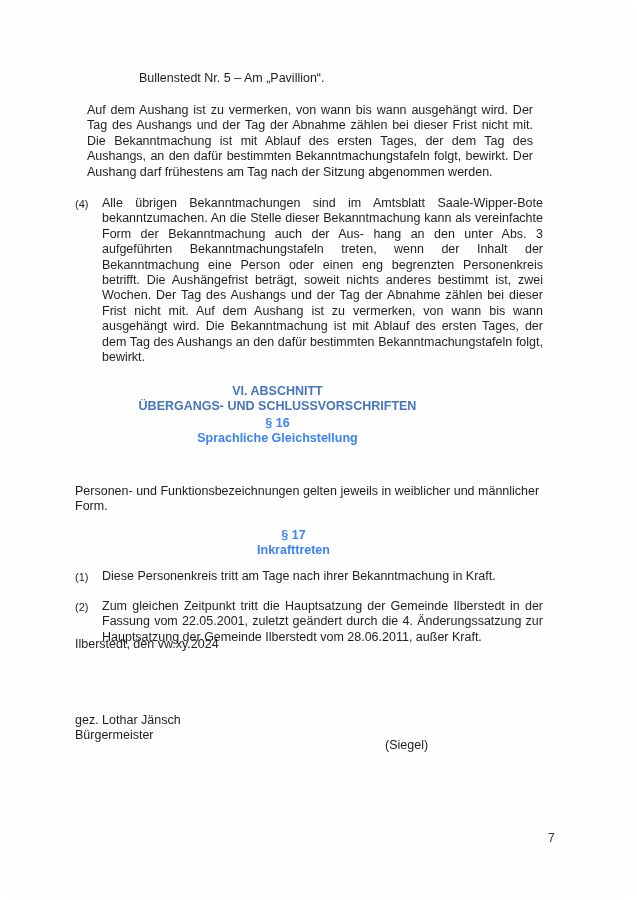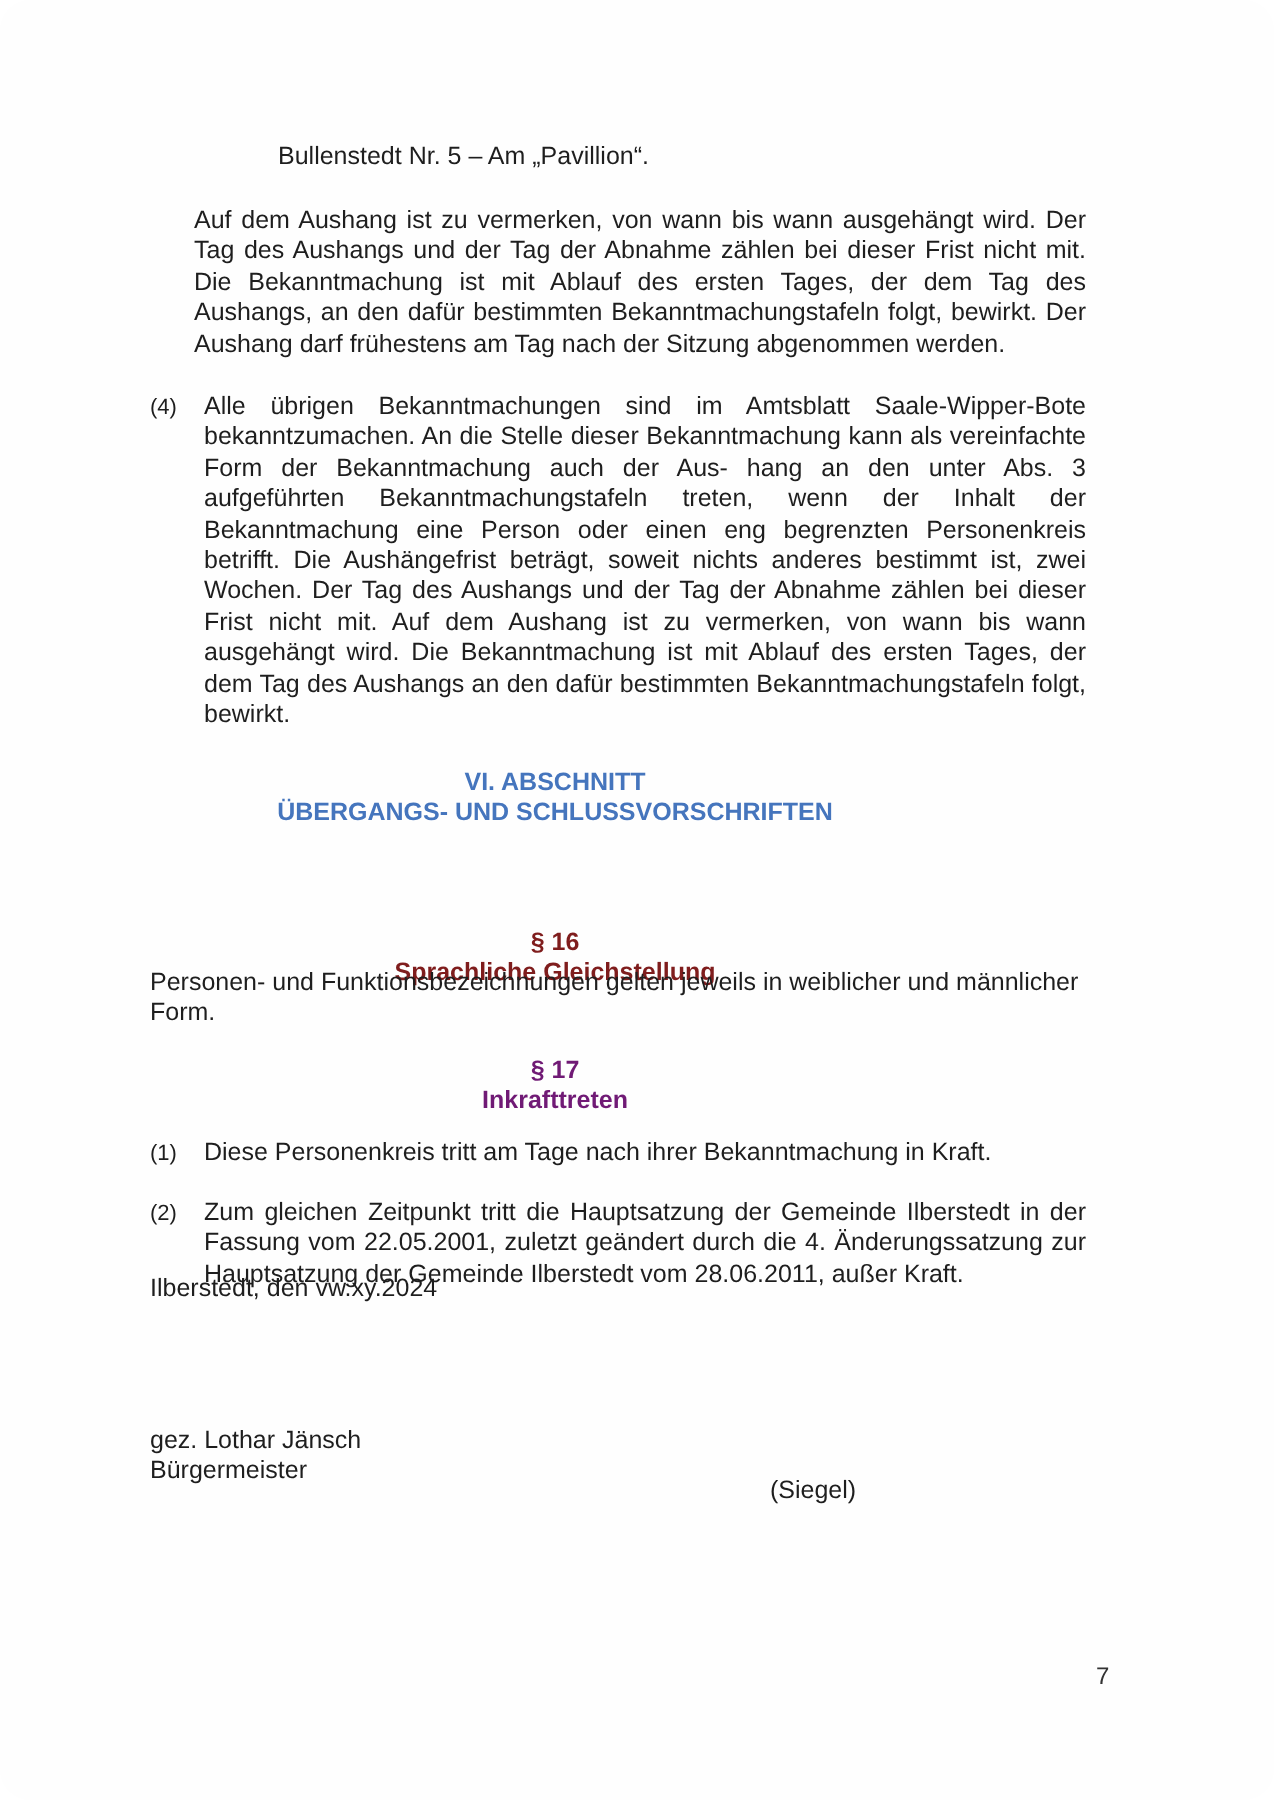--- a/index.html
+++ b/index.html
@@ -23,21 +23,21 @@
     position: absolute;
     left: 139px;
     top: 71px;
     white-space: nowrap;
   }
   .para-justified {
     text-align: justify;
   }
   .para-aushang {
     position: absolute;
-    left: 97px;
+    left: 87px;
     top: 103px;
     width: 446px;
   }
   .list-item {
     position: absolute;
     left: 75px;
     width: 468px;
   }
   .list-item .marker {
     position: absolute;
@@ -54,22 +54,22 @@
   .centered {
     position: absolute;
     left: 0;
     width: 555px;
     text-align: center;
     font-weight: bold;
   }
   .heading-blue {
     top: 384px;
   }
-  .s16-head { top: 464px; color: #7f1d1d; }
-  .s17-head { top: 528px; color: #701a75; }
+  .s16-head { top: 416px; color: #3b82f6; }
+  .s17-head { top: 528px; color: #3b82f6; margin-left: 16px; }
   .s16-body {
     position: absolute;
     left: 75px;
     top: 484px;
     width: 488px;
   }
   .place-date {
     position: absolute;
     left: 75px;
     top: 637px;

